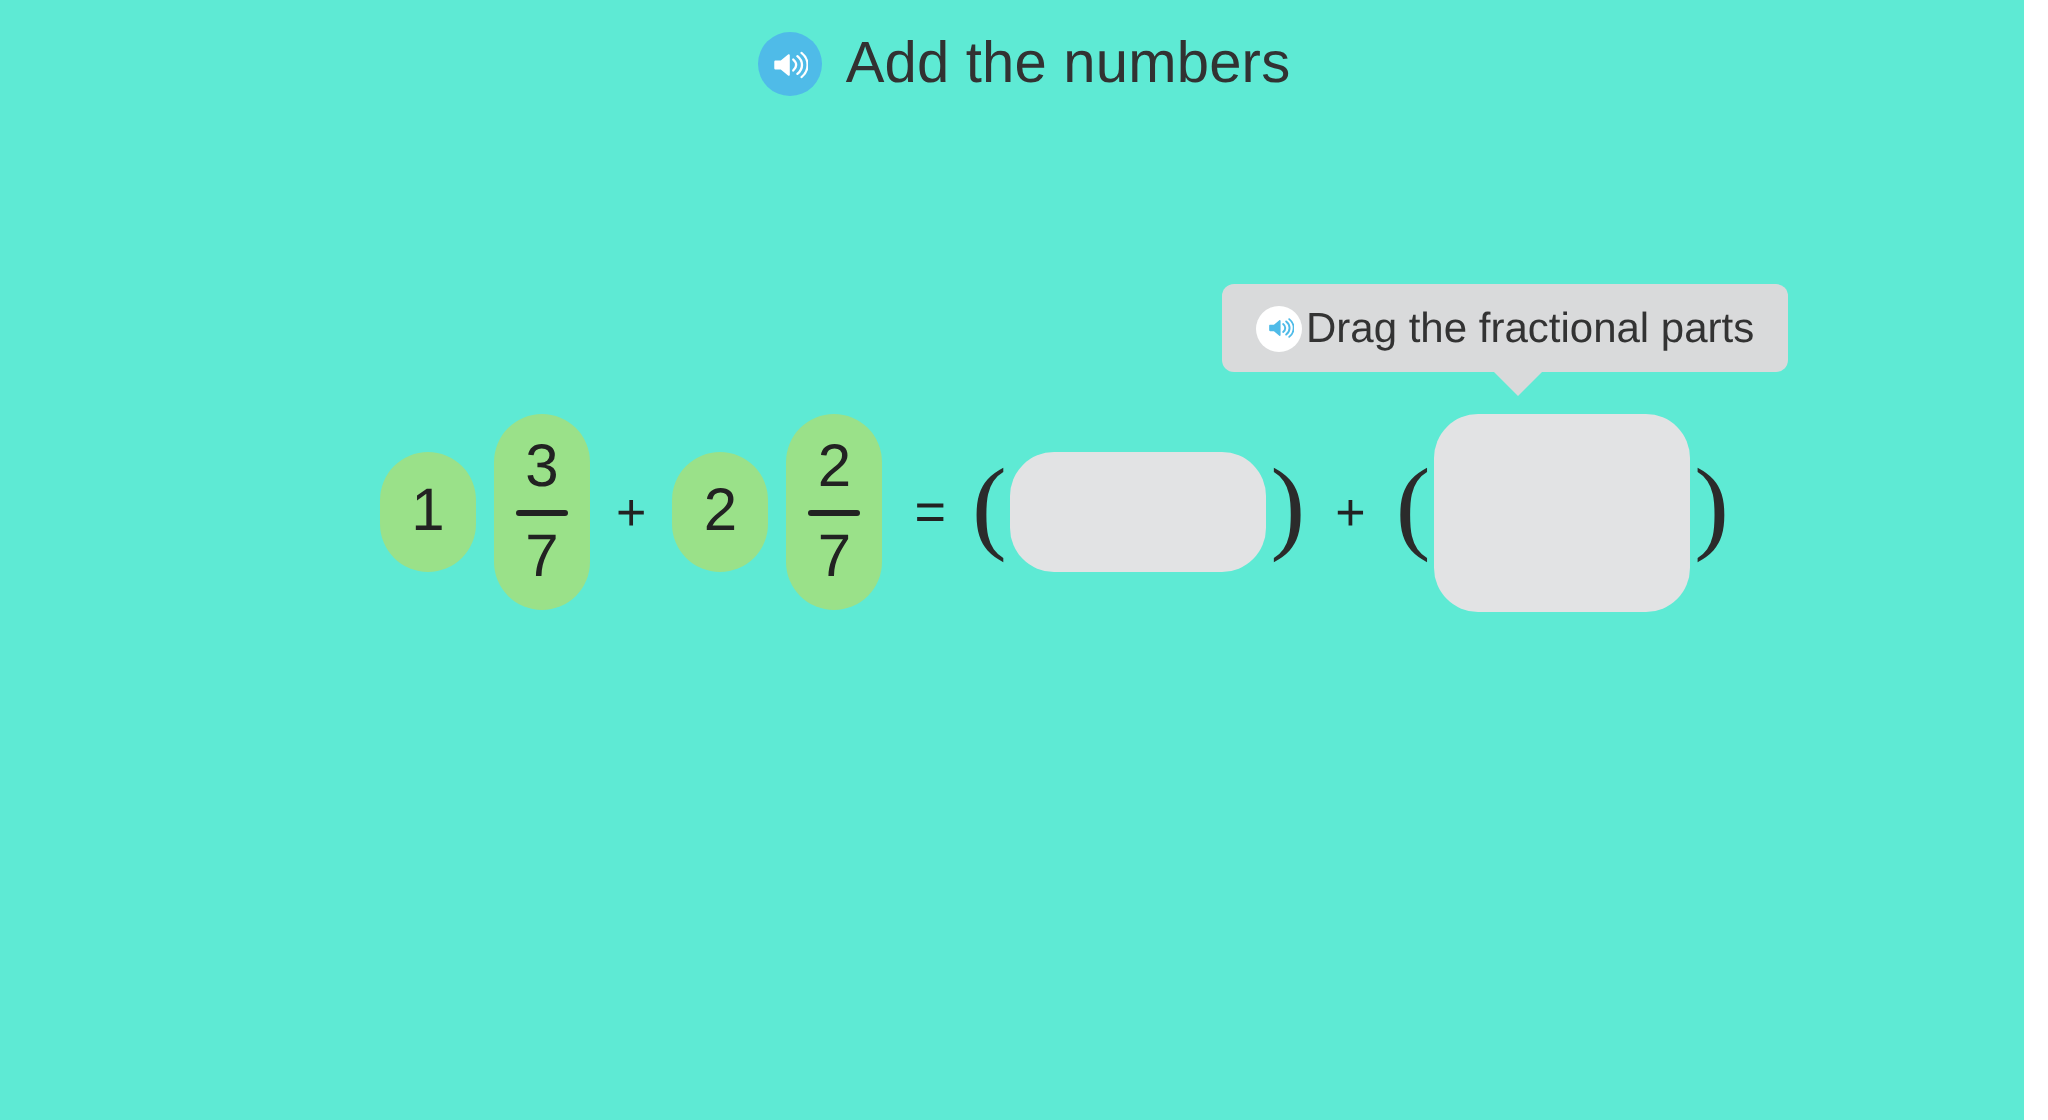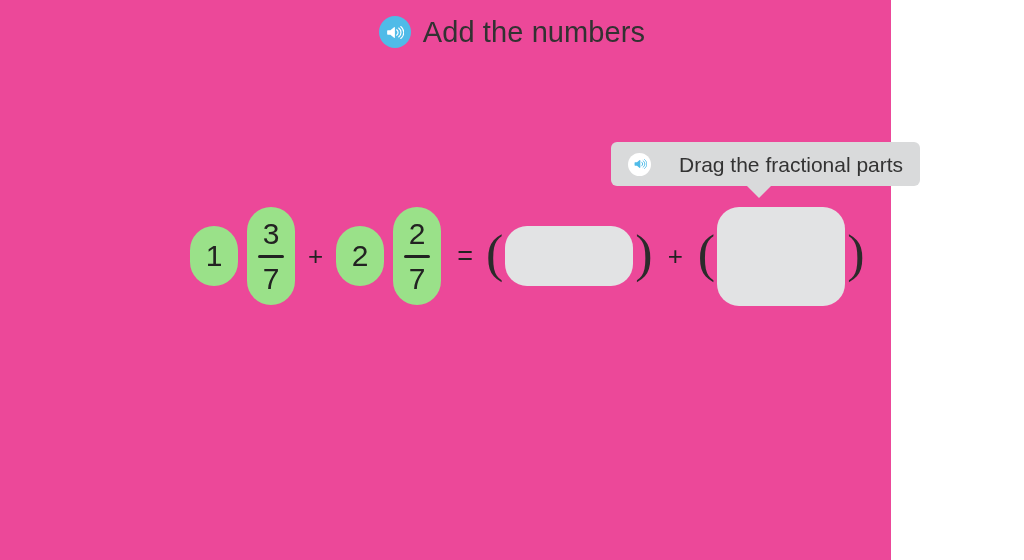--- a/index.html
+++ b/index.html
@@ -9,23 +9,23 @@
     padding: 0;
     width: 1024px;
     height: 560px;
     background: #ffffff;
     font-family: "Liberation Sans", "DejaVu Sans", sans-serif;
     overflow: hidden;
   }
 
   #app {
     position: relative;
-    width: 891px;
+    width: 1012px;
     height: 560px;
-    background: #ec4899;
+    background: #5eead4;
   }
 
   
   .title-bar {
     position: absolute;
     left: 0;
     top: 16px;
     width: 1024px;
     display: flex;
     align-items: center;
@@ -136,21 +136,21 @@
     border-radius: 22px;
   }
 
   
   .tooltip {
     position: absolute;
     background: #d9dadb;
     border-radius: 6px;
     display: flex;
     align-items: center;
-    gap: 28px;
+    gap: 2px;
     padding: 0 17px;
     height: 44px;
   }
   .tooltip-label {
     font-size: 21px;
     color: #333333;
     line-height: 1;
     white-space: nowrap;
   }
   .tip-speaker {

